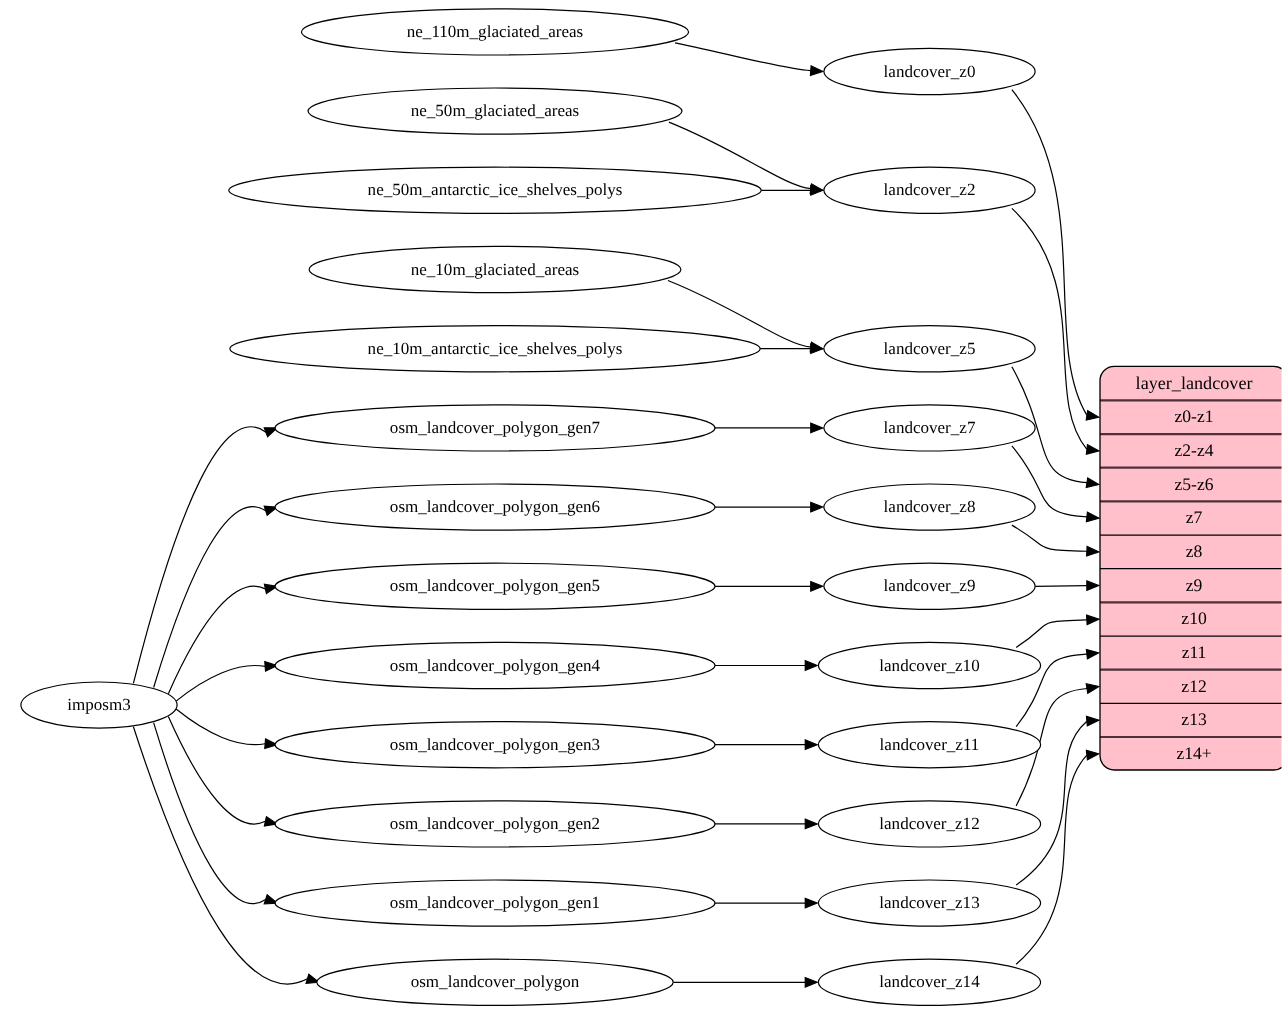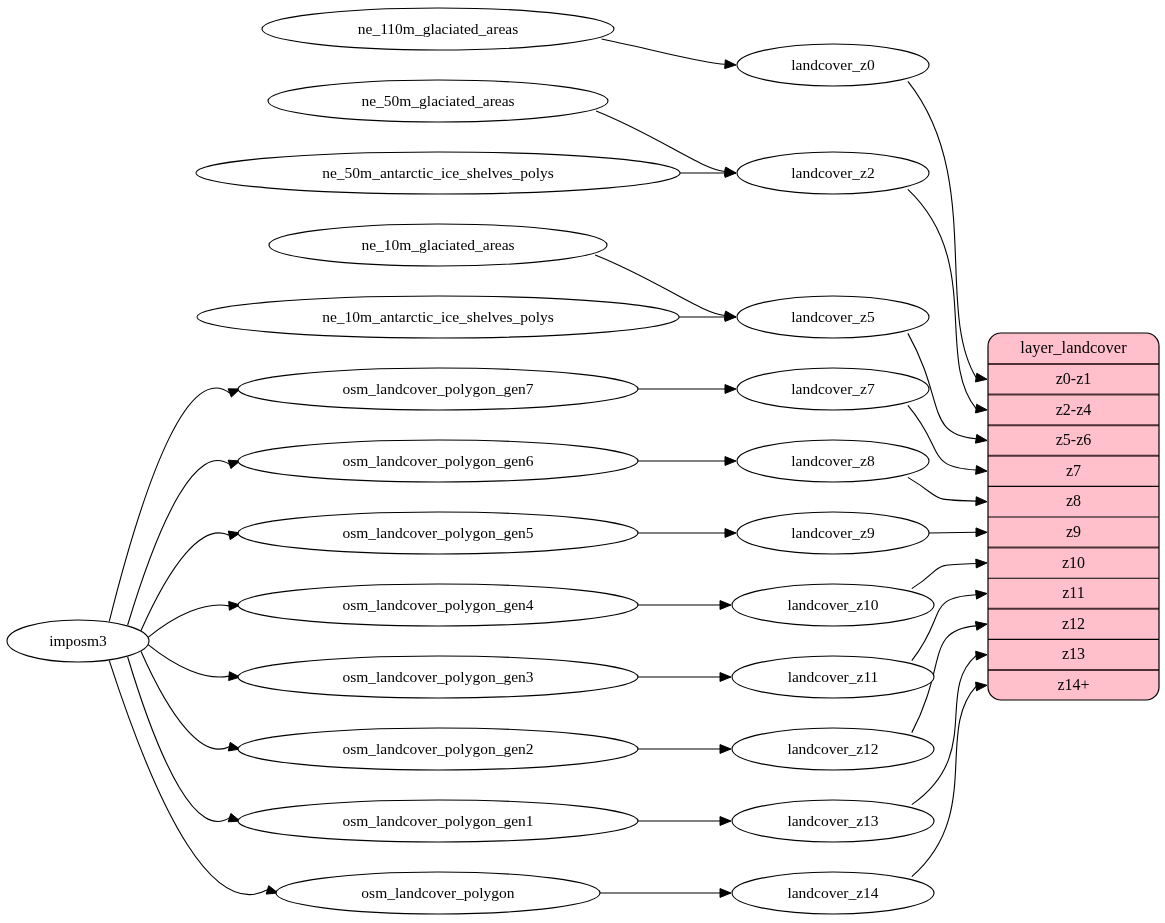--- a/index.html
+++ b/index.html
@@ -1,18 +1,18 @@
 <!DOCTYPE html>
 <html><head>
 <meta charset="utf-8">
 <style>
   html,body{margin:0;padding:0;background:#ffffff;}
   body{width:1165px;height:923px;overflow:hidden;
        font-family:"Liberation Serif","DejaVu Serif",serif;}
-  #canvas{position:relative;width:941px;height:923px;}
+  #canvas{position:relative;width:941px;height:923px;padding-left:12px;}
   svg{display:block;}
   .node-ellipse{fill:#ffffff;stroke:#000000;stroke-width:1.1;}
   .node-label{font-family:"Liberation Serif","DejaVu Serif",serif;
               font-size:15.5px;fill:#000000;text-anchor:middle;
               dominant-baseline:middle;}
   .edge{fill:none;stroke:#000000;stroke-width:1.1;}
   .arrowhead{fill:#000000;stroke:#000000;stroke-width:1;}
   .tbl-cell{fill:#ffc0cb;stroke:none;}
   .tbl-outline{fill:none;stroke:#000000;stroke-width:1.2;}
   .tbl-divider{stroke:#4d3038;stroke-width:2;}

